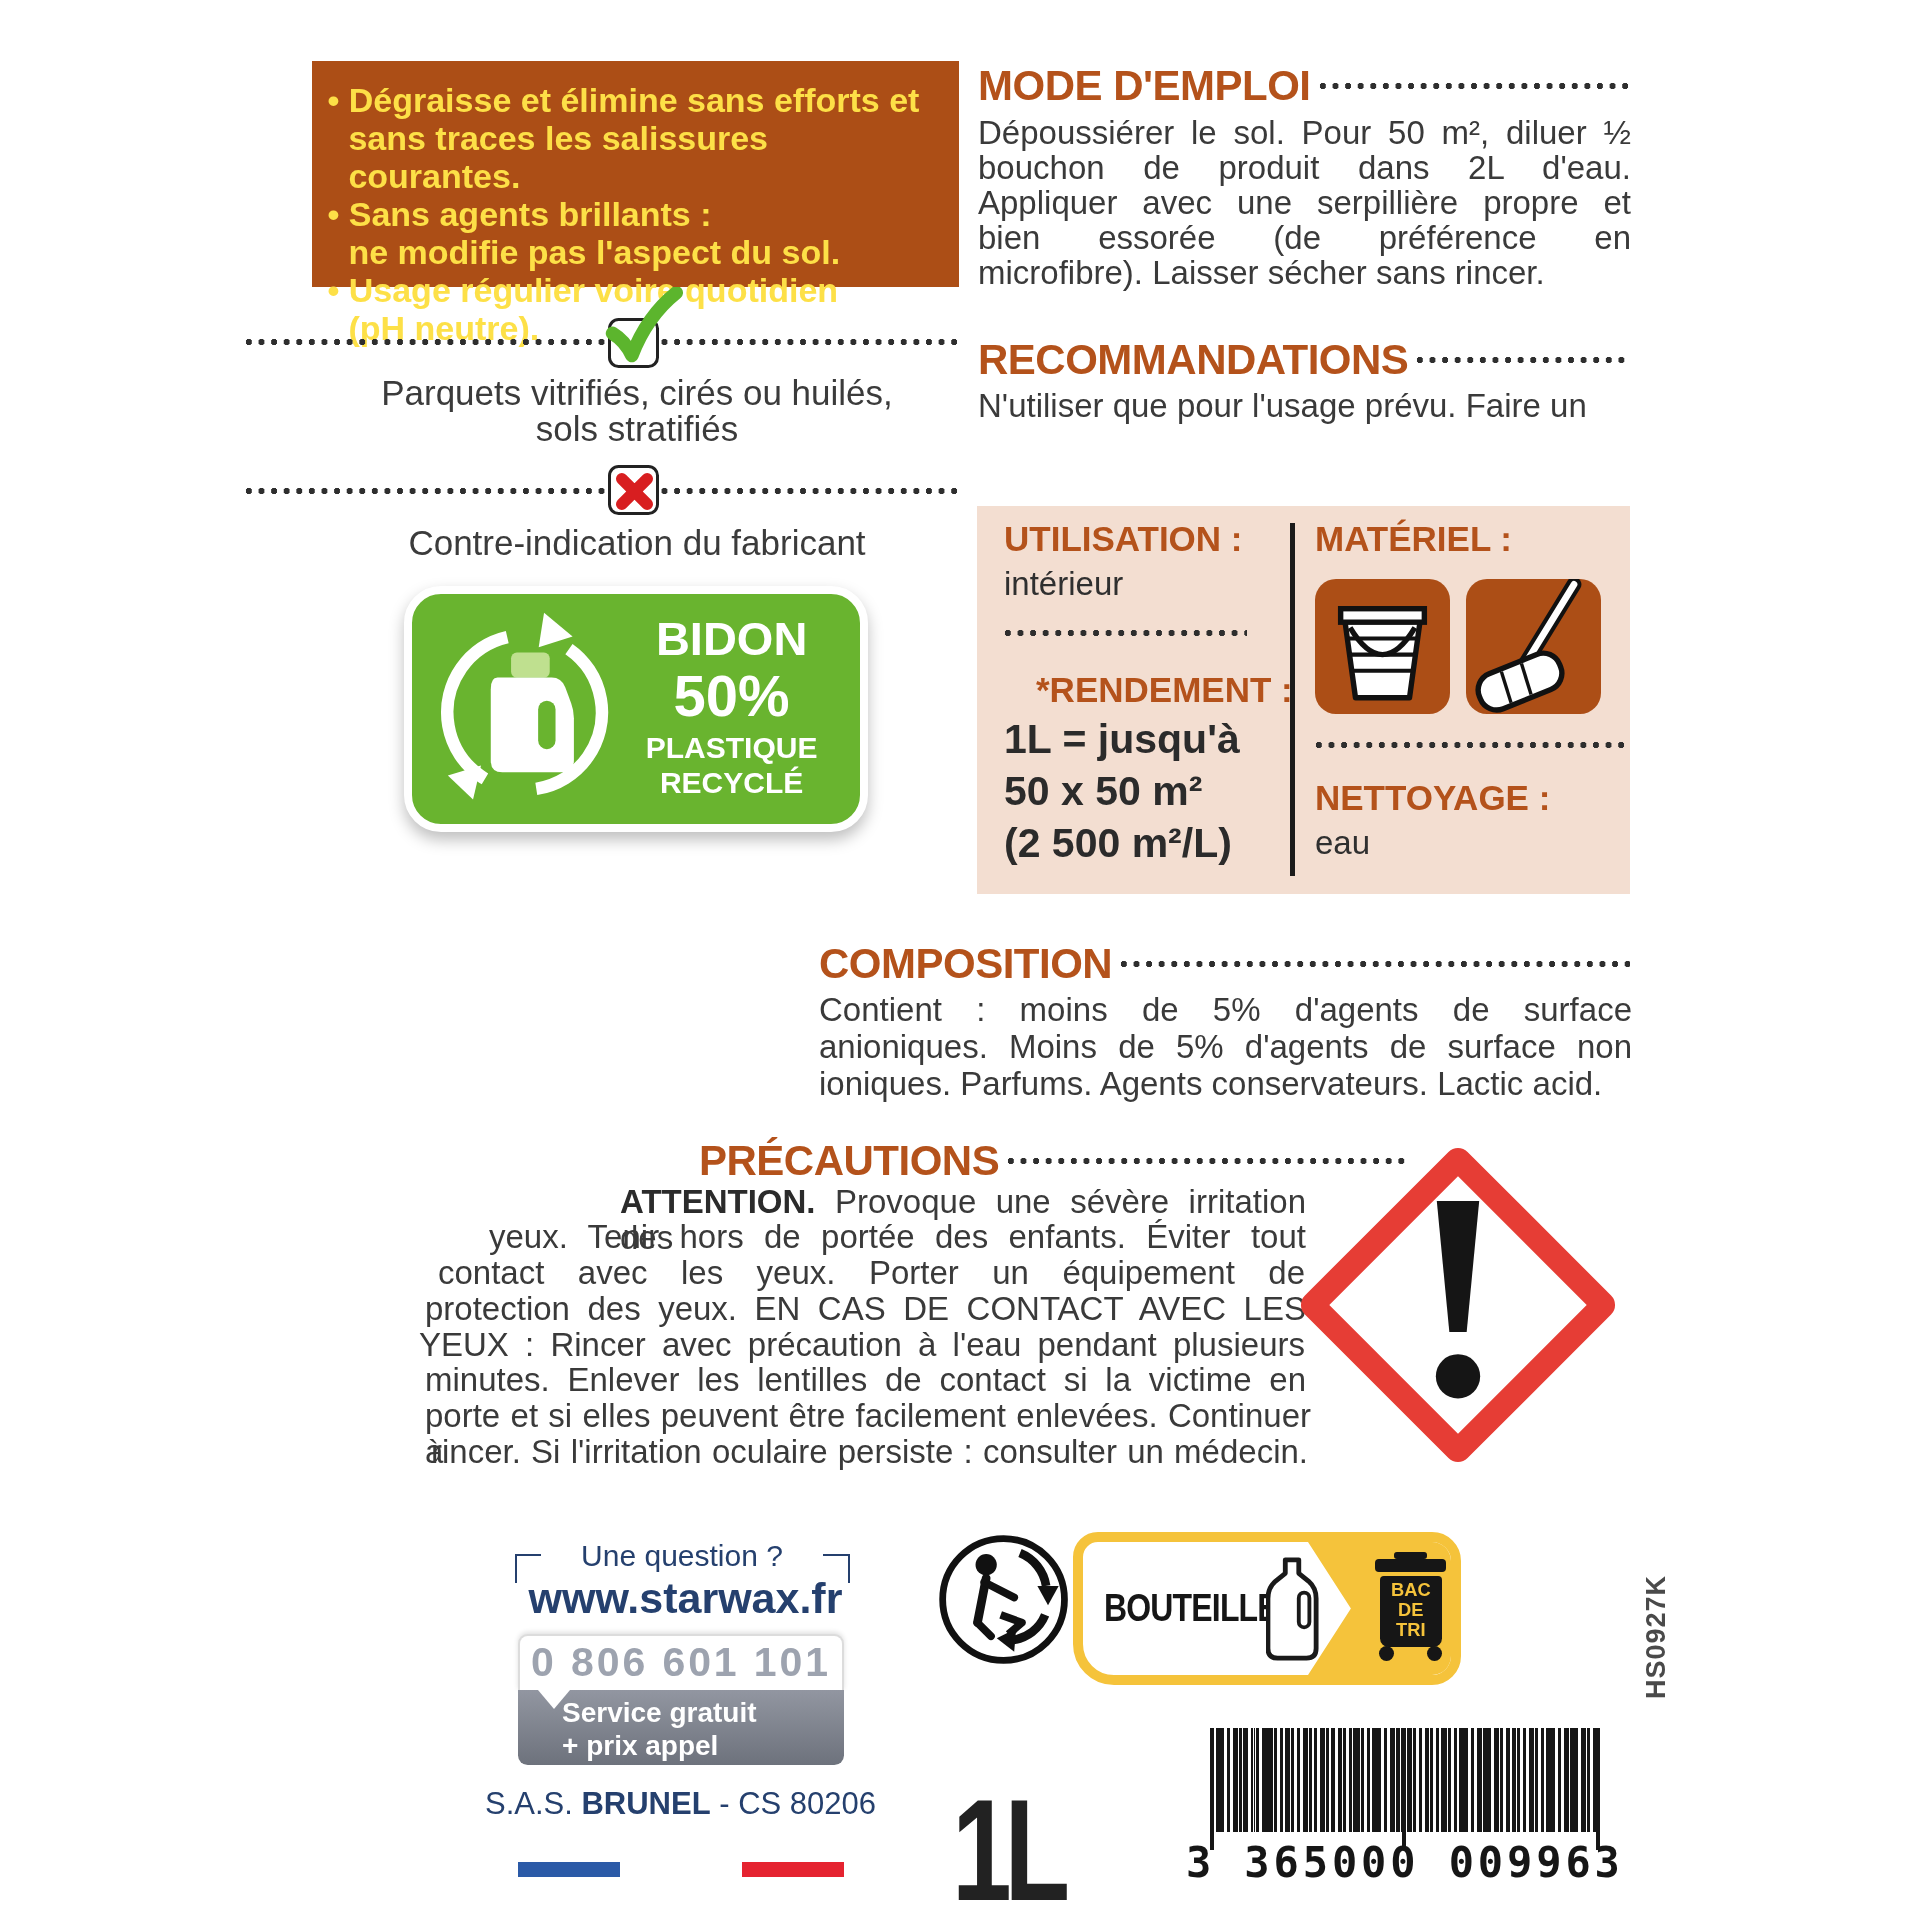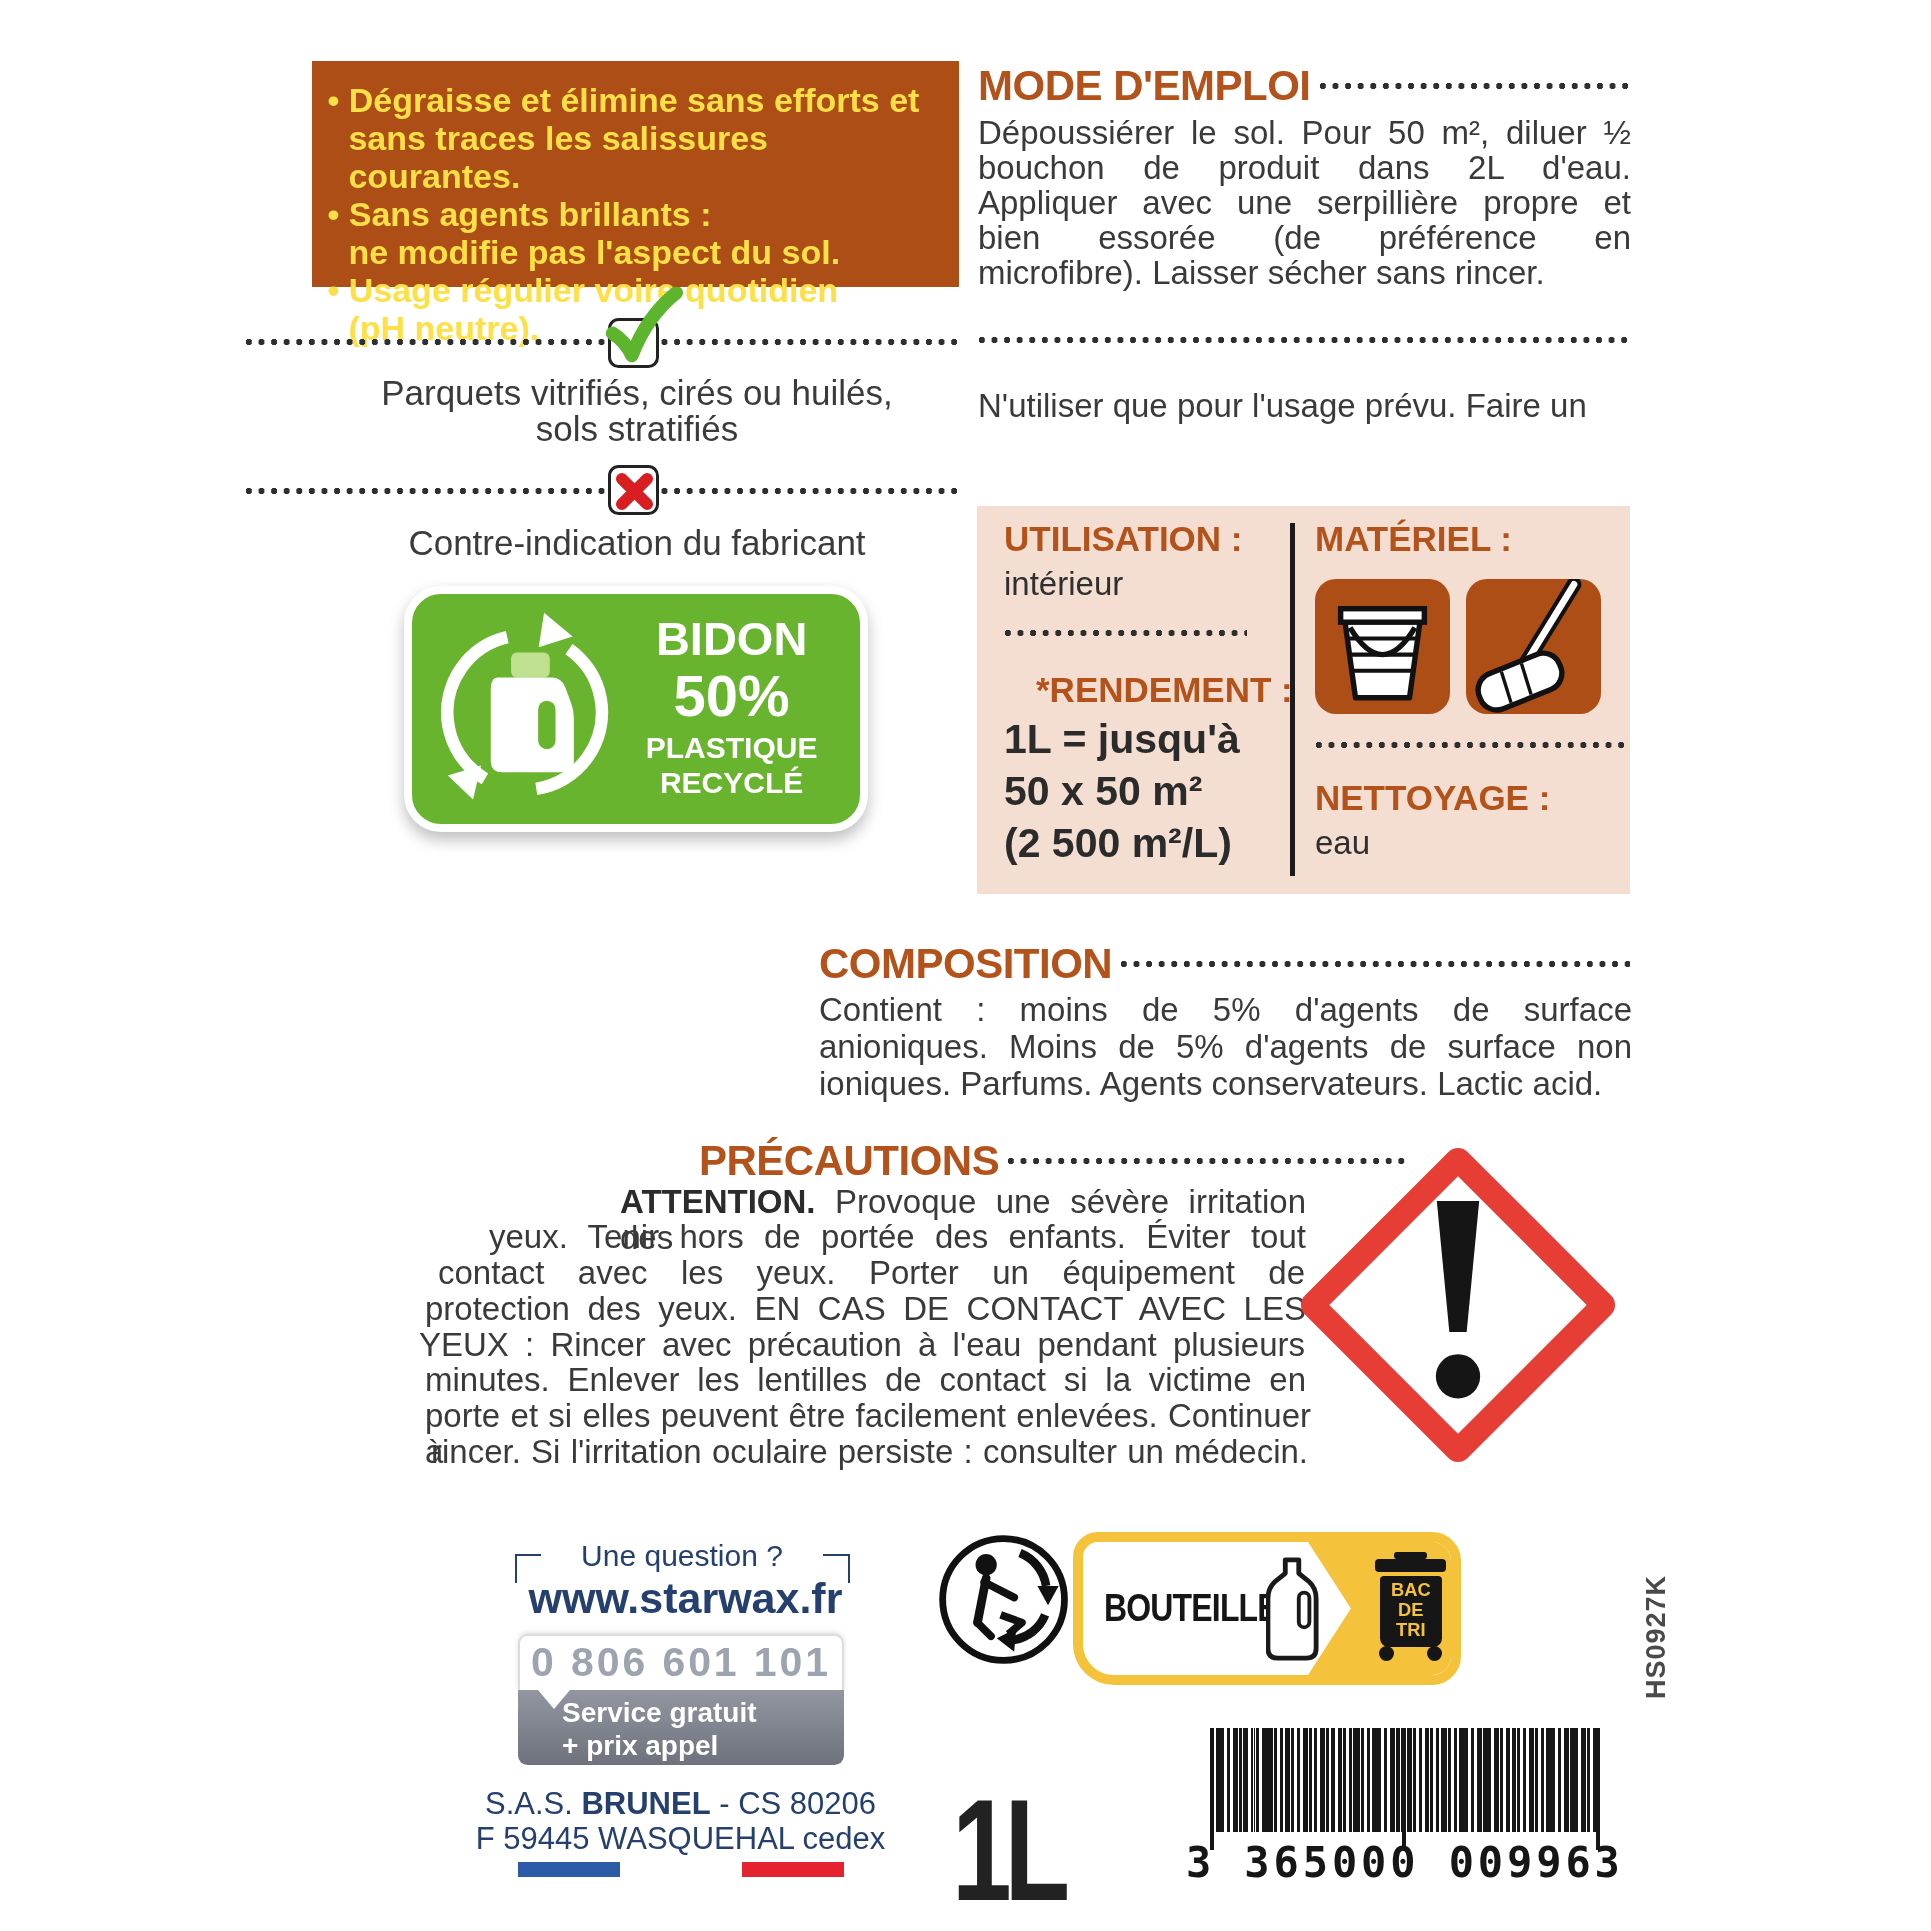--- a/index.html
+++ b/index.html
@@ -81,20 +81,21 @@
   </div>
   <div class="abs" style="left:978px;top:115px;width:653px;">
     <div class="body-txt jl">Dépoussiérer le sol. Pour 50 m², diluer ½</div>
     <div class="body-txt jl">bouchon de produit dans 2L d'eau.</div>
     <div class="body-txt jl">Appliquer avec une serpillière propre et</div>
     <div class="body-txt jl">bien essorée (de préférence en</div>
     <div class="body-txt">microfibre). Laisser sécher sans rincer.</div>
   </div>
 
   <div class="abs sec-row" style="left:978px;top:336px;width:652px;">
+    <span class="sec-title">RECOMMANDATIONS</span>
     <div class="dotline"></div>
   </div>
   <div class="abs" style="left:978px;top:388px;width:653px;">
     <div class="body-txt">N'utiliser que pour l'usage prévu. Faire un</div>
   </div>
 
   <div class="abs" style="left:977px;top:506px;width:653px;height:388px;background:#f3ded1;"></div>
   <div class="abs beige-label" style="left:1004px;top:519px;">UTILISATION :</div>
   <div class="abs beige-value" style="left:1004px;top:565px;">intérieur</div>
   <div class="abs dotline" style="left:1004px;top:629px;width:243px;"></div>
@@ -176,21 +177,20 @@
   <div class="abs" style="left:518px;top:1690px;width:326px;height:75px;background:linear-gradient(180deg,#9296a1,#6d727c);
               border-radius:0 0 9.7px 9.7px;">
     <div class="abs" style="left:20px;top:0;width:0;height:0;border-left:16.4px solid transparent;border-right:16.4px solid transparent;border-top:19.3px solid #fff;"></div>
     <div class="abs" style="left:44px;top:6.8px;font-size:28px;font-weight:800;color:#fff;">Service gratuit</div>
     <div class="abs" style="left:44px;top:40px;font-size:28px;font-weight:800;color:#fff;">+ prix appel</div>
   </div>
 
   <div class="abs navy center" style="left:439px;top:1786px;width:483px;font-size:31px;">
     <span>S.A.S. </span><span style="font-weight:800;">BRUNEL</span><span> - CS 80206</span>
   </div>
-  <div class="abs navy center" style="left:439px;top:1821px;width:483px;font-size:31px;">F 59445 WASQUEHAL cedex</div>
   <div class="abs" style="left:518px;top:1862px;width:102px;height:15.4px;background:#2b5aa7;"></div>
   <div class="abs" style="left:742px;top:1862px;width:102px;height:15.4px;background:#e52330;"></div>
 
   <svg class="abs" style="left:933px;top:1526px;" width="145" height="145" viewBox="0 0 150 150">
     <circle cx="73" cy="76" r="63" fill="none" stroke="#111" stroke-width="7"></circle>
     <circle cx="55" cy="40" r="11" fill="#111"></circle>
     <path d="M55 54 L46 100" stroke="#111" stroke-width="9" stroke-linecap="round" fill="none"></path>
     <path d="M53 58 L84 74" stroke="#111" stroke-width="8" stroke-linecap="round" fill="none"></path>
     <path d="M46 100 L60 114" stroke="#111" stroke-width="8" stroke-linecap="round" fill="none"></path>
     <path d="M90 28 A44 44 0 0 1 117 62" fill="none" stroke="#111" stroke-width="9"></path>

